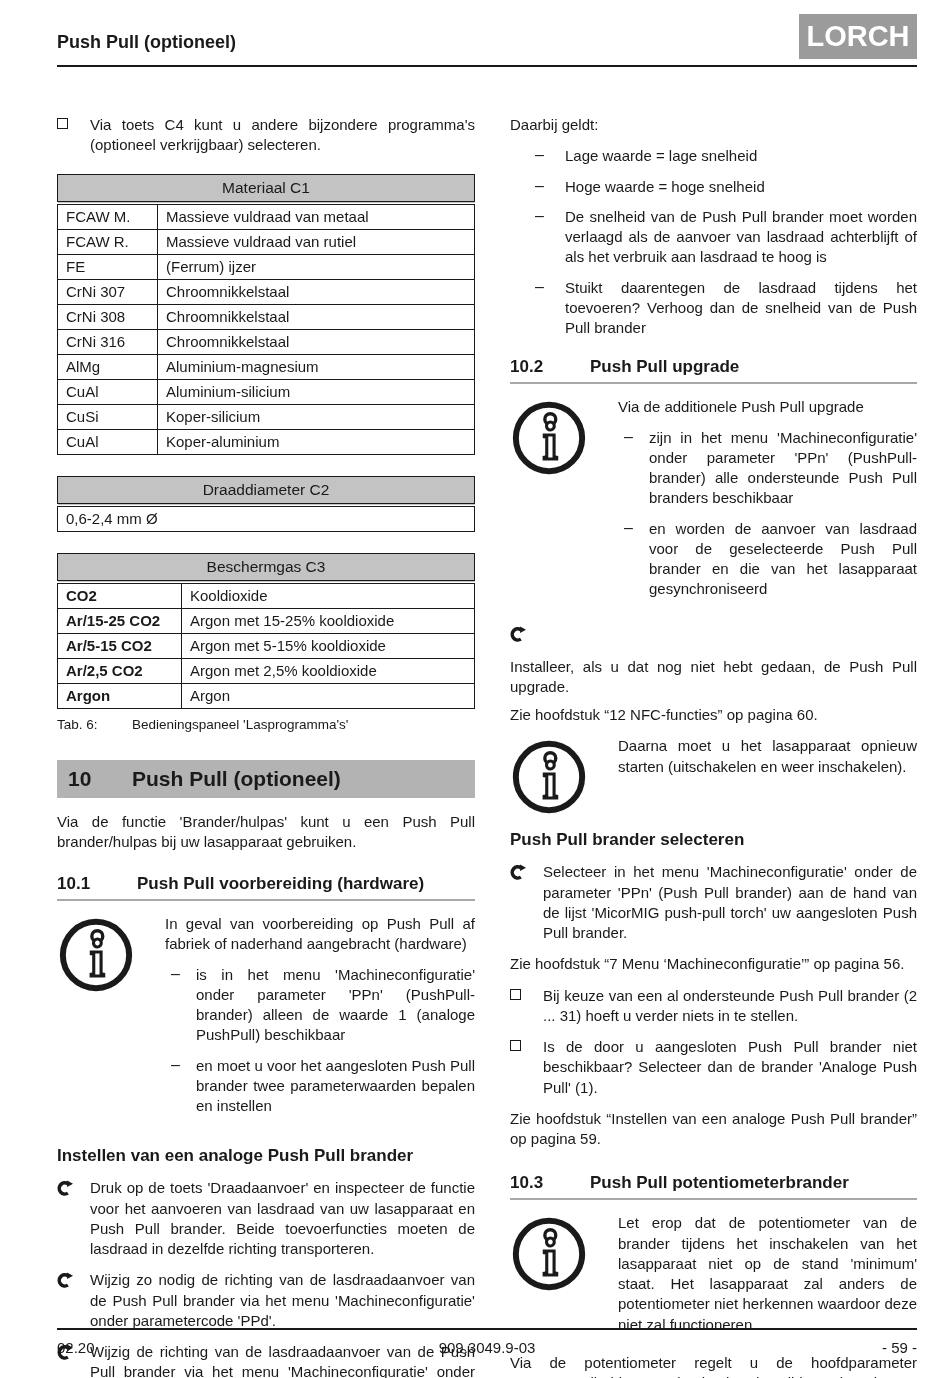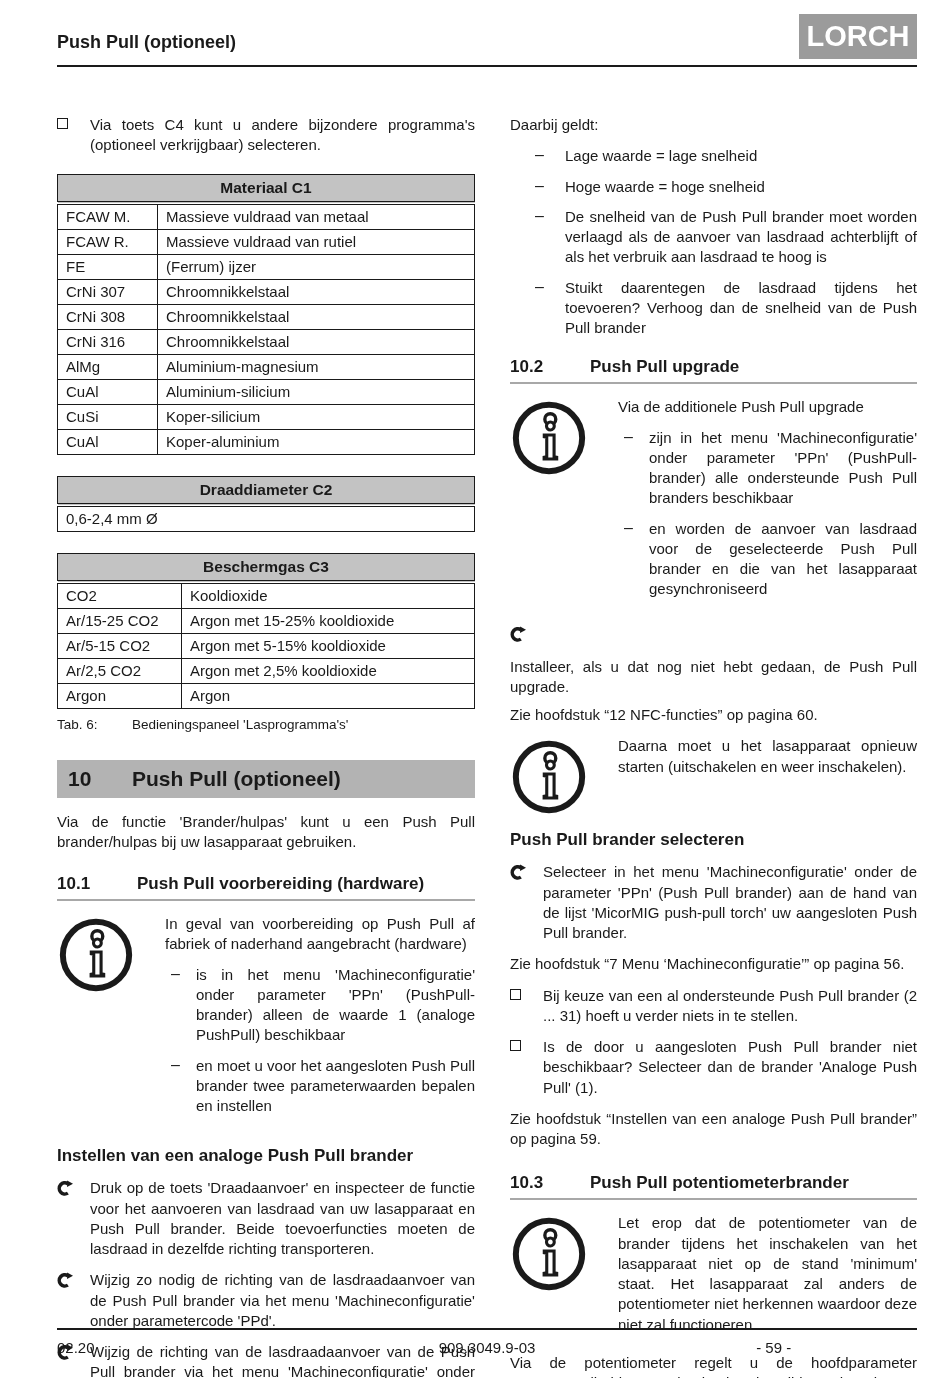--- a/index.html
+++ b/index.html
@@ -22,25 +22,25 @@
   .li-marker { flex:0 0 33px; }
   .sq { display:inline-block; width:11px; height:11px; border:1.7px solid #1a1a1a; margin-top:3px; }
   .arrow-svg { width:16px; height:16px; margin-top:2px; }
   .li-text { flex:1; }
   .dash-li { display:flex; margin-bottom:10px; }
   .dash-li .li-marker { flex:0 0 30px; margin-left:25px; }
   .idash .li-marker { flex:0 0 25px; margin-left:6px; }
   
   table { border-collapse:collapse; width:100%; font-size:15px; margin-bottom:21px; }
   table, th, td { border:1.4px solid #1a1a1a; }
-  th { background:#c3c3c3; font-weight:bold; font-size:15.5px; text-align:center;
+  th { background:#c3c3c3; font-weight:normal; font-size:15.5px; text-align:center;
        padding:4px 16px; border-bottom:4px double #1a1a1a; }
   td { padding:3.5px 8px; }
   td.code { width:100px; }
-  td.code-wide { width:124px; }
+  td.code-wide { width:124px;font-weight:bold; }
   .tab-caption { font-size:13.5px; display:flex; margin:-13px 0 26px 0; }
   .tab-caption .cap-label { flex:0 0 75px; }
   
   .sec-bar { background:#b3b3b3; display:flex; align-items:center;
              padding:7px 8px 7px 11px; font-size:21px; font-weight:bold; margin-bottom:14px; }
   .sec-bar .sec-no { flex:0 0 64px; }
   .sec-head { display:flex; font-size:17px; font-weight:bold;
               border-bottom:2px solid #a8a8a8; padding-bottom:5px; margin-bottom:13px; }
   .sec-head .sec-no { flex:0 0 80px; }
   .sub-head { font-size:17px; font-weight:bold; margin:20px 0 12px 0; }
@@ -48,21 +48,21 @@
   .info { display:flex; margin-bottom:14px; }
   .info-icon-wrap { flex:0 0 108px; padding-top:2px; }
   .info-body { flex:1; }
   .info-body > p { margin-bottom:10px; }
   .zie { margin-bottom:11px; }
   
   .footer { position:absolute; left:57px; right:33px; bottom:22px;
             border-top:2.5px solid #1a1a1a; padding-top:9px; display:flex; font-size:15px; }
   .footer span { flex:1; }
   .footer .f-center { text-align:center; }
-  .footer .f-right { text-align:center; }
+  .footer .f-right { text-align:right; }
 </style>
 </head>
 <body>
 
 <svg width="0" height="0" style="position:absolute">
   <defs>
     <g id="info-i">
       <circle cx="30" cy="30" r="25.5" fill="none" stroke="#1a1a1a" stroke-width="4.6"></circle>
       <circle cx="31" cy="15.5" r="4.2" fill="#fff" stroke="#1a1a1a" stroke-width="2.6"></circle>
       <text x="31" y="46" font-family="Liberation Serif, serif" font-size="40" font-weight="bold" text-anchor="middle" fill="#fff" stroke="#1a1a1a" stroke-width="2.4">i</text>

